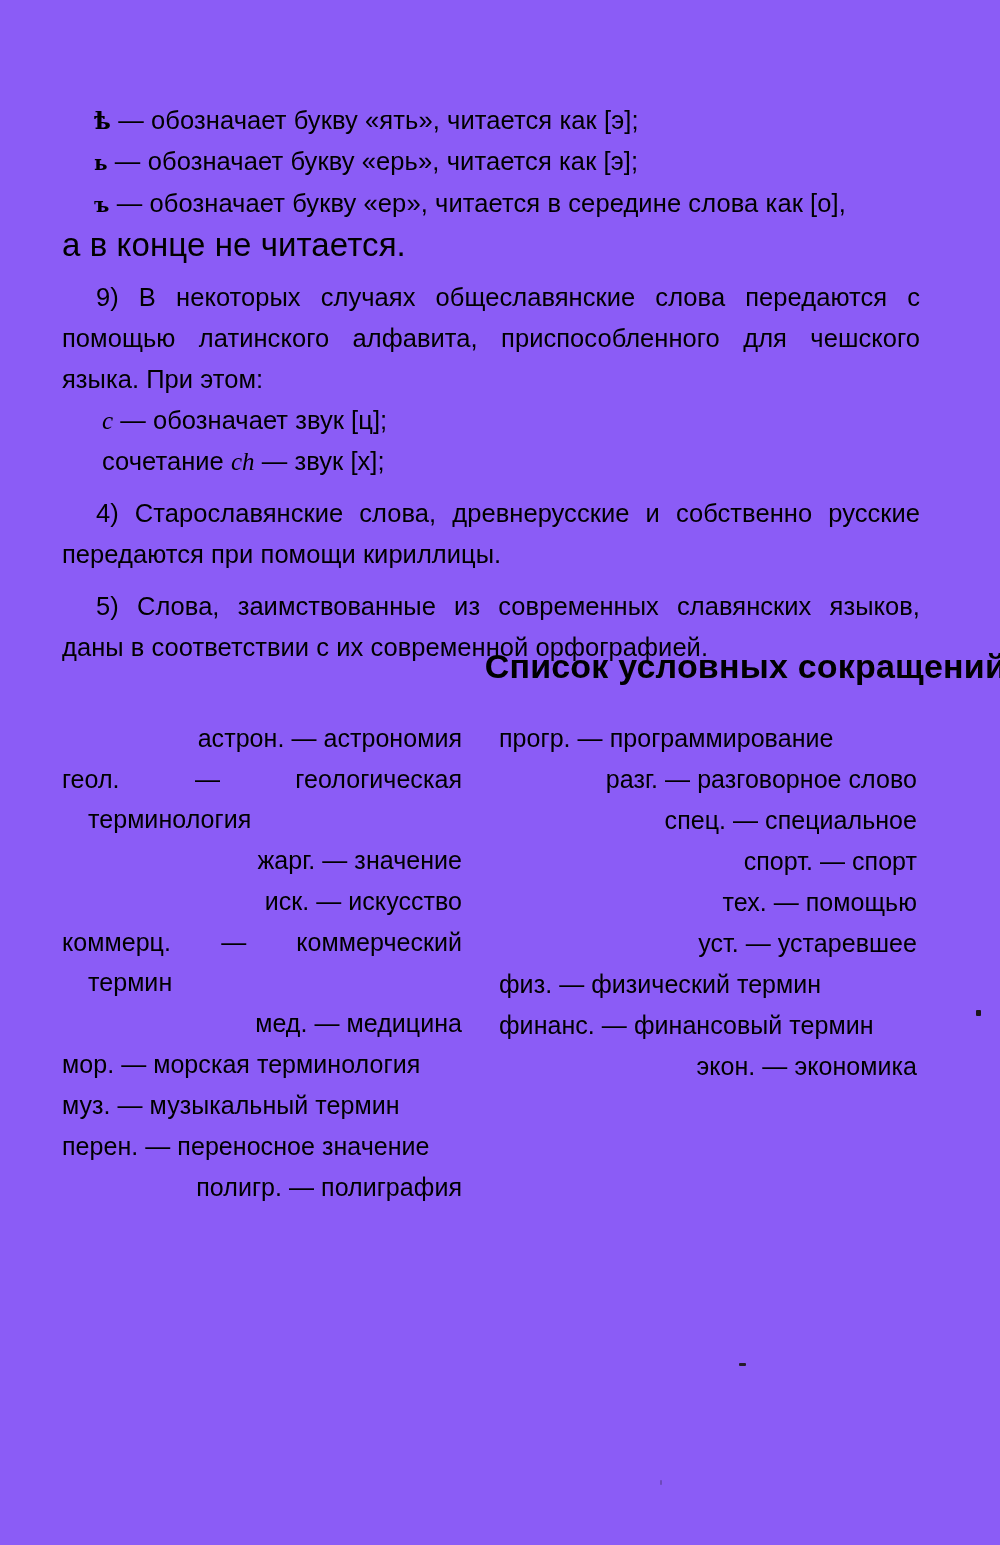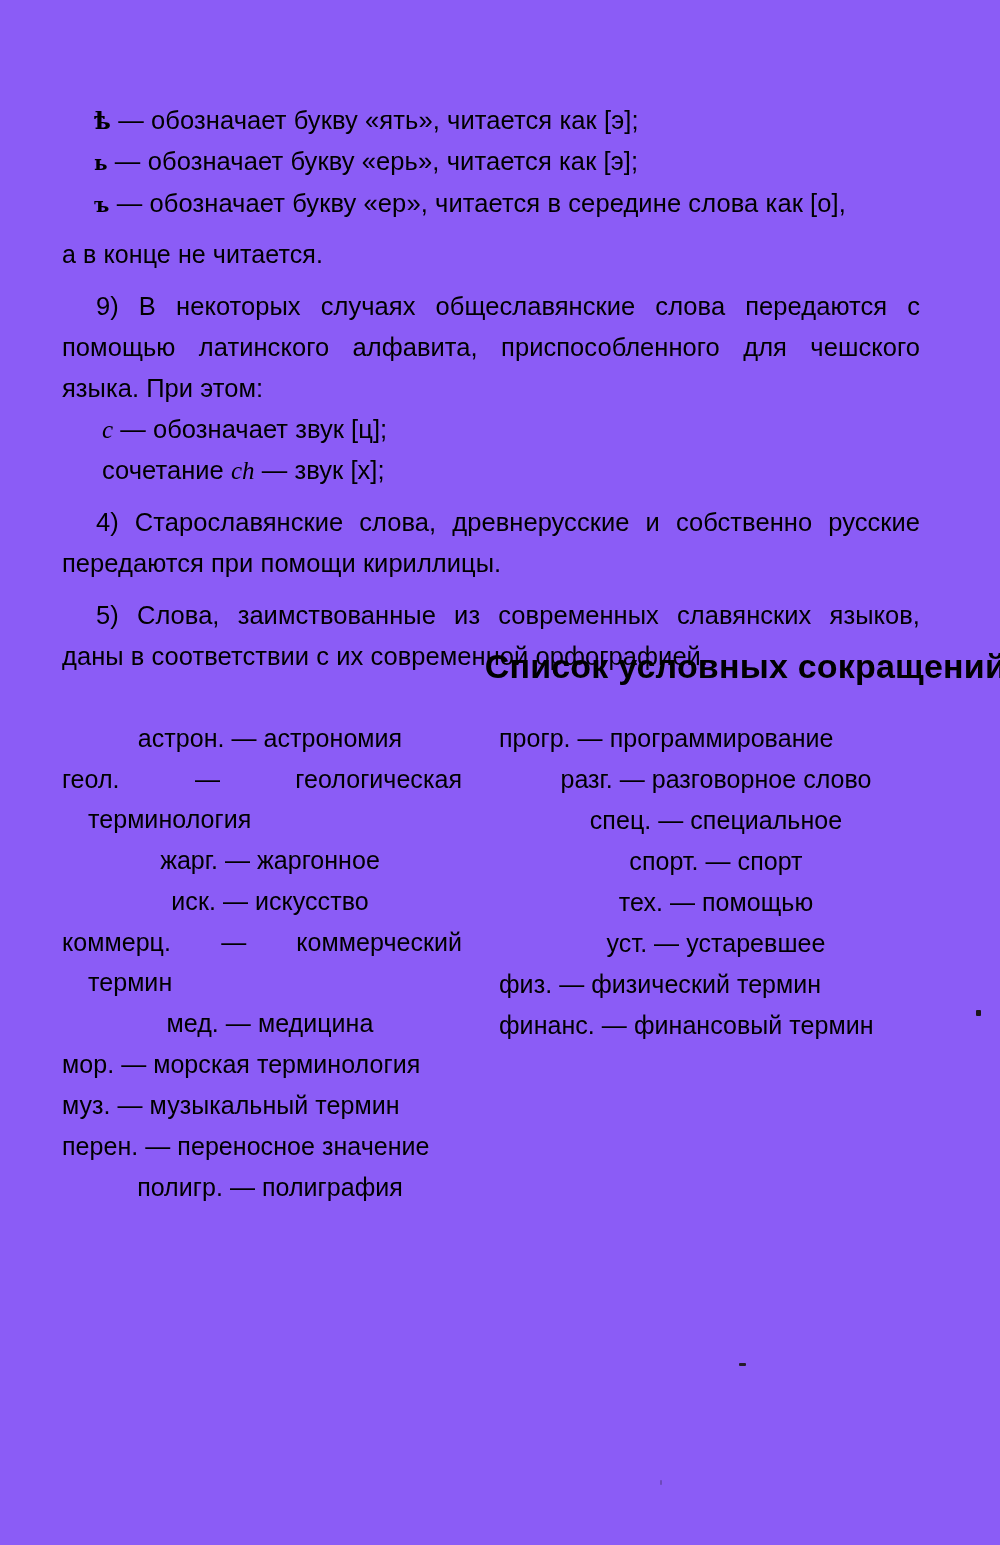--- a/index.html
+++ b/index.html
@@ -43,24 +43,23 @@
   .glyph {
     font-family: "DejaVu Serif", "Liberation Serif", serif;
     font-weight: 700;
     font-size: 24px;
   }
   .glyph.small {
     font-size: 20px;
   }
 
   .run-on {
-    font-size: 25px;
+    font-size: 33px;
     line-height: 40px;
     letter-spacing: 0.1px;
-    margin-top: 9px;
   }
 
   .para {
     font-size: 25.5px;
     line-height: 41px;
     letter-spacing: 0.05px;
     text-align: justify;
     text-indent: 34px;
     margin-top: 12px;
     -webkit-hyphens: none;
@@ -115,21 +114,21 @@
     letter-spacing: 0.05px;
     text-align: justify;
     padding-left: 26px;
     text-indent: -26px;
     margin-bottom: 1px;
     -webkit-hyphens: none;
     hyphens: none;
   }
   .abbr-item.nowrap {
     white-space: nowrap;
-    text-align: center;
+    text-align: right;
     margin-left: 16px;
   }
 
   
   .speck {
     position: absolute;
     background: #131006;
     border-radius: 1px;
   }
   .speck.s1 { left: 976px; top: 1010px; width: 5px;  height: 6px;  opacity: .92; }
@@ -163,39 +162,40 @@
     <div class="para tight">5) Слова, заимствованные из современных славянских языков, даны в соответствии с их современной орфографией.</div>
   </div>
 
   <div class="section-heading">Список условных сокращений</div>
 
   <div class="abbr-columns">
 
     <div class="abbr-col left">
       <div class="abbr-item nowrap">астрон. — астрономия</div>
       <div class="abbr-item">геол. — геологическая терминология</div>
-      <div class="abbr-item nowrap">жарг. — жаргонное</div>
+      <div class="abbr-item nowrap">жарг. — значение</div>
       <div class="abbr-item nowrap">иск. — искусство</div>
       <div class="abbr-item">коммерц. — коммерческий термин</div>
       <div class="abbr-item nowrap">мед. — медицина</div>
       <div class="abbr-item">мор. — морская терминология</div>
       <div class="abbr-item">муз. — музыкальный термин</div>
       <div class="abbr-item">перен. — переносное значение</div>
       <div class="abbr-item nowrap">полигр. — полиграфия</div>
     </div>
 
     <div class="abbr-col right">
       <div class="abbr-item">прогр. — программирование</div>
       <div class="abbr-item nowrap">разг. — разговорное слово</div>
       <div class="abbr-item nowrap">спец. — специальное</div>
       <div class="abbr-item nowrap">спорт. — спорт</div>
       <div class="abbr-item nowrap">тех. — помощью</div>
       <div class="abbr-item nowrap">уст. — устаревшее</div>
       <div class="abbr-item">физ. — физический термин</div>
       <div class="abbr-item">финанс. — финансовый термин</div>
+      <div class="abbr-item nowrap">экон. — экономика</div>
     </div>
 
   </div>
 
   <div class="speck s1"></div>
   <div class="speck s2"></div>
   <div class="speck s3"></div>
 
 </div>
 

